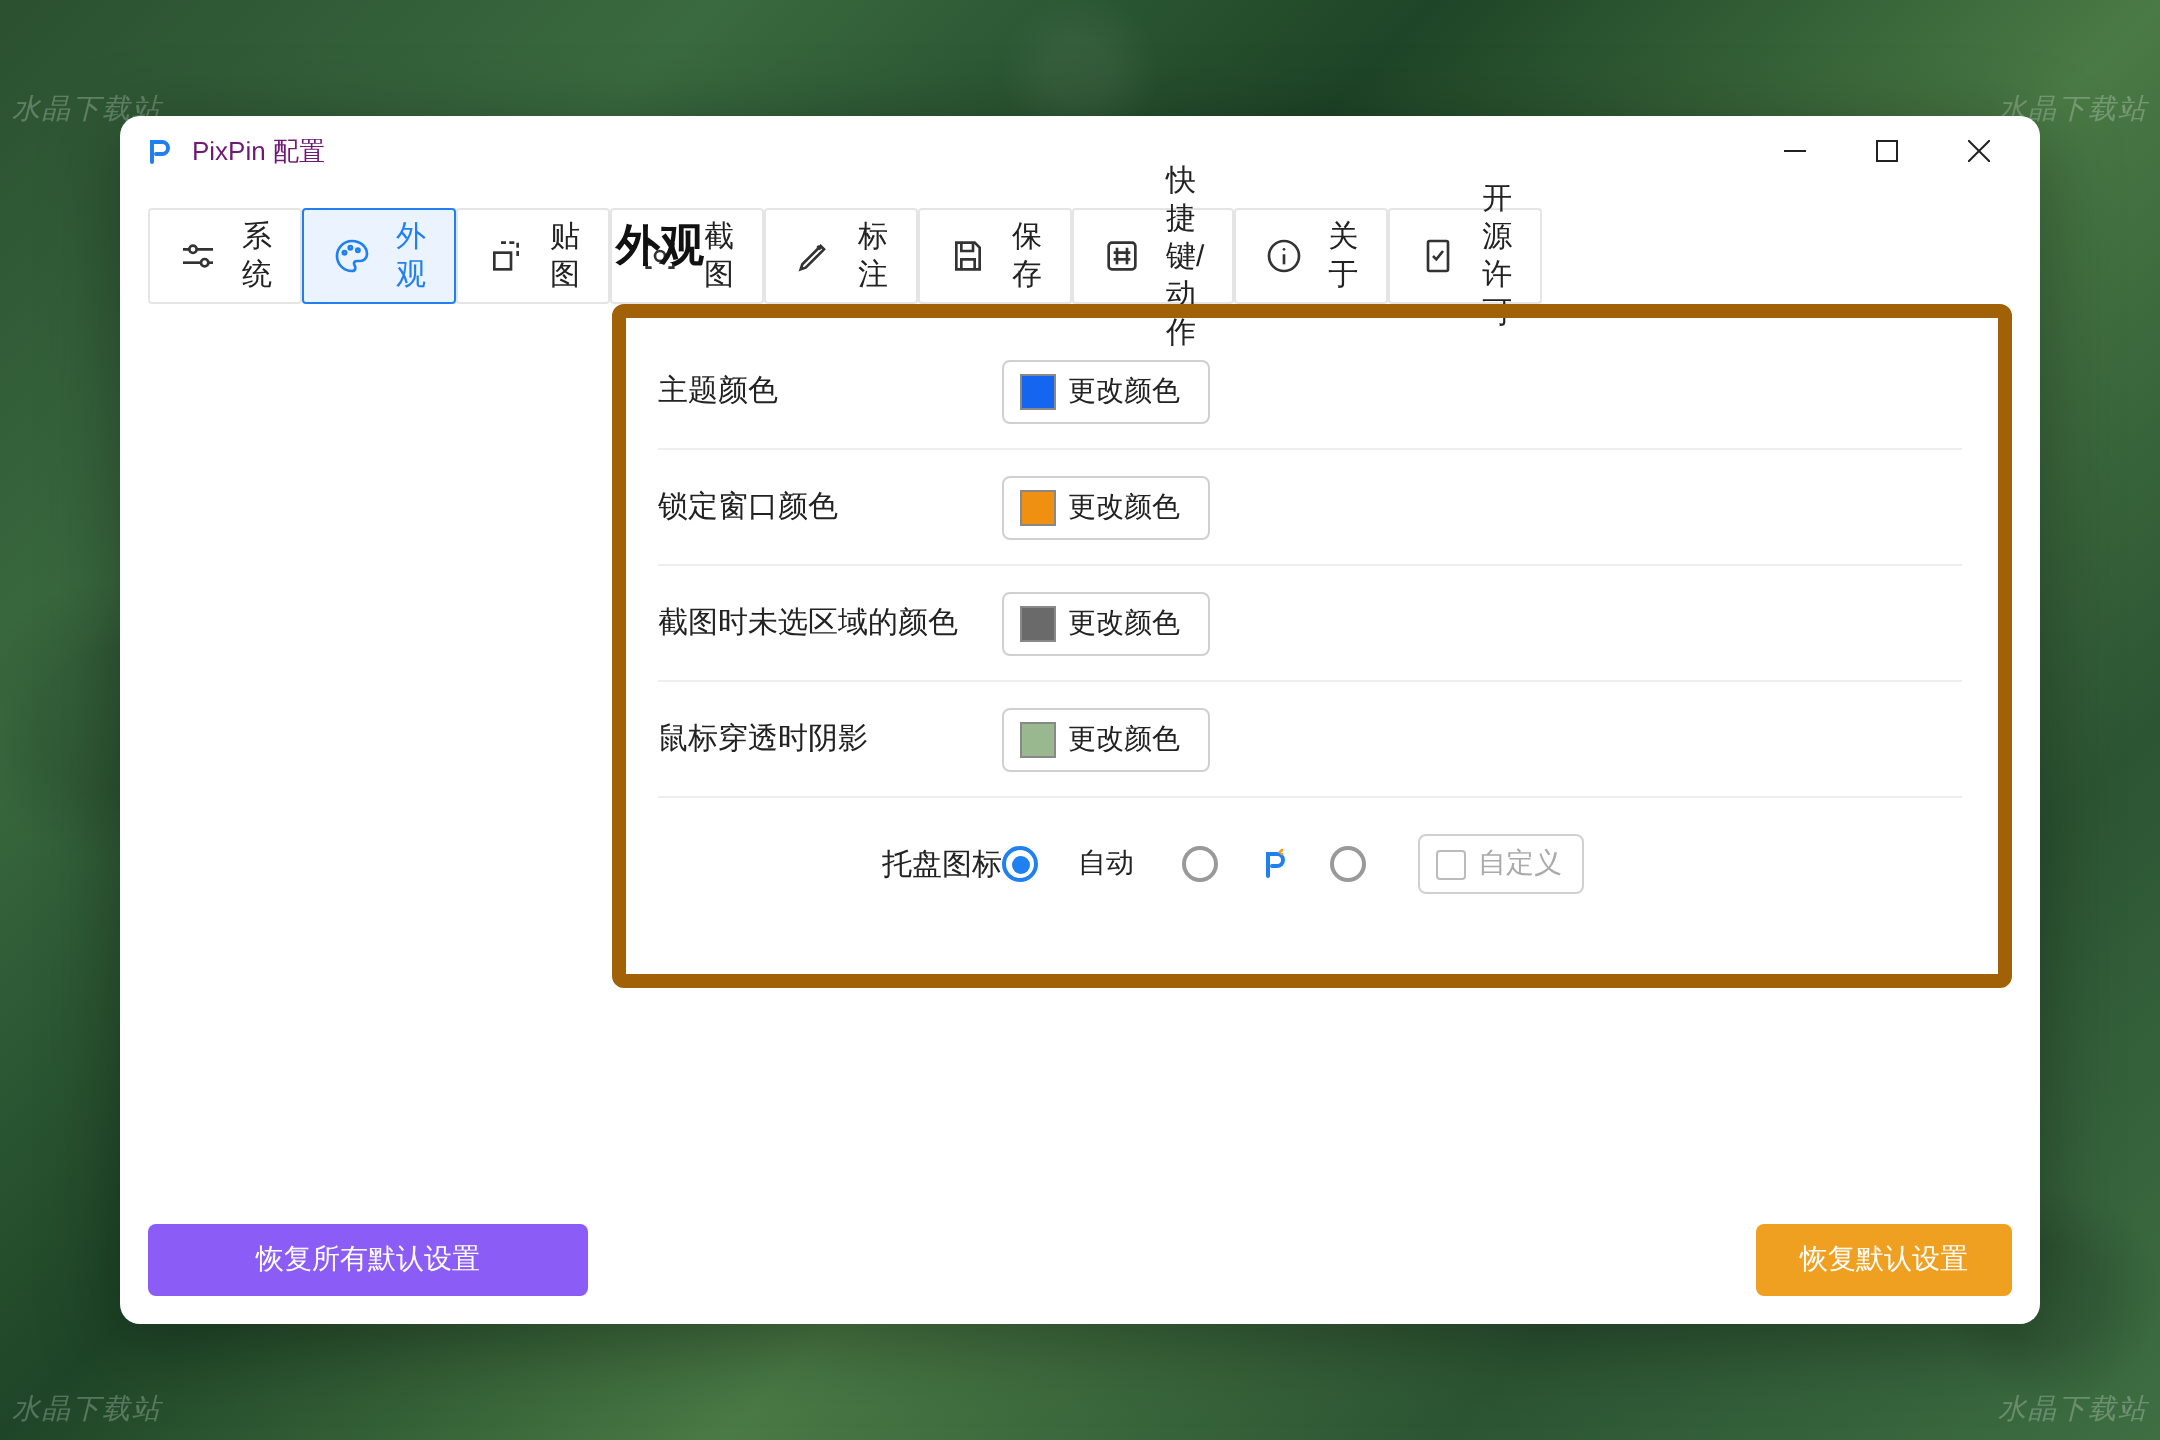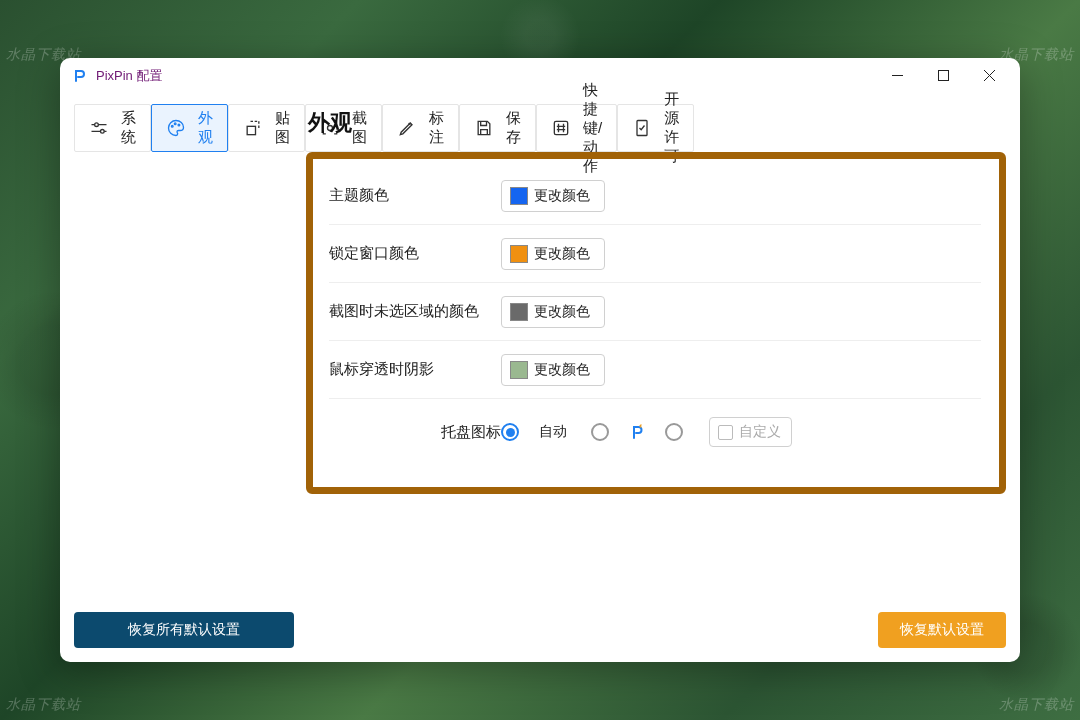--- a/index.html
+++ b/index.html
@@ -189,21 +189,21 @@
     justify-content: space-between;
   }
   .btn {
     border: none;
     border-radius: 4px;
     padding: 9px 22px;
     font-size: 14px;
     cursor: pointer;
     color: #fff;
   }
-  .btn-red { background: #0c4a6e; }
+  .btn-red { background: #8b5cf6; }
   .btn-red { min-width: 220px; }
   .btn-orange { background: #f0a020; }
 </style>
 </head>
 <body>
 
 <div class="watermark wm-tl">水晶下载站</div>
 <div class="watermark wm-tr">水晶下载站</div>
 <div class="watermark wm-bl">水晶下载站</div>
 <div class="watermark wm-br">水晶下载站</div>
@@ -310,20 +310,30 @@
               <rect x="4" y="4" width="16" height="16" rx="2"></rect>
               <line x1="9" y1="7" x2="9" y2="17"></line>
               <line x1="15" y1="7" x2="15" y2="17"></line>
               <line x1="7" y1="10" x2="17" y2="10"></line>
               <line x1="7" y1="14" x2="17" y2="14"></line>
             </svg>
         </span>
         <span>快捷键/动作</span>
       </div>
 
+      <div class="side-item">
+        <span class="s-icon">
+          <svg viewBox="0 0 24 24" width="20" height="20">
+              <circle cx="12" cy="12" r="9"></circle>
+              <line x1="12" y1="11" x2="12" y2="17"></line>
+              <circle cx="12" cy="8" r="0.8" fill="#333" stroke="none"></circle>
+            </svg>
+        </span>
+        <span>关于</span>
+      </div>
 
       <div class="side-item">
         <span class="s-icon">
           <svg viewBox="0 0 24 24" width="20" height="20">
               <rect x="6" y="3" width="12" height="18" rx="1"></rect>
               <polyline points="9 12 11 14 15 9"></polyline>
             </svg>
         </span>
         <span>开源许可</span>
       </div>

